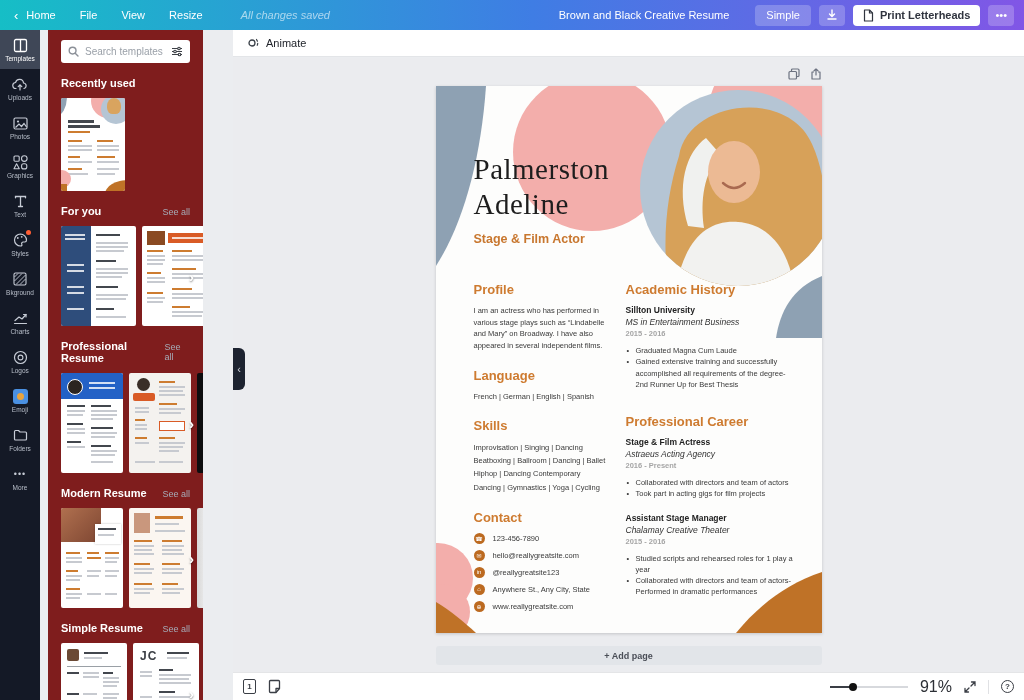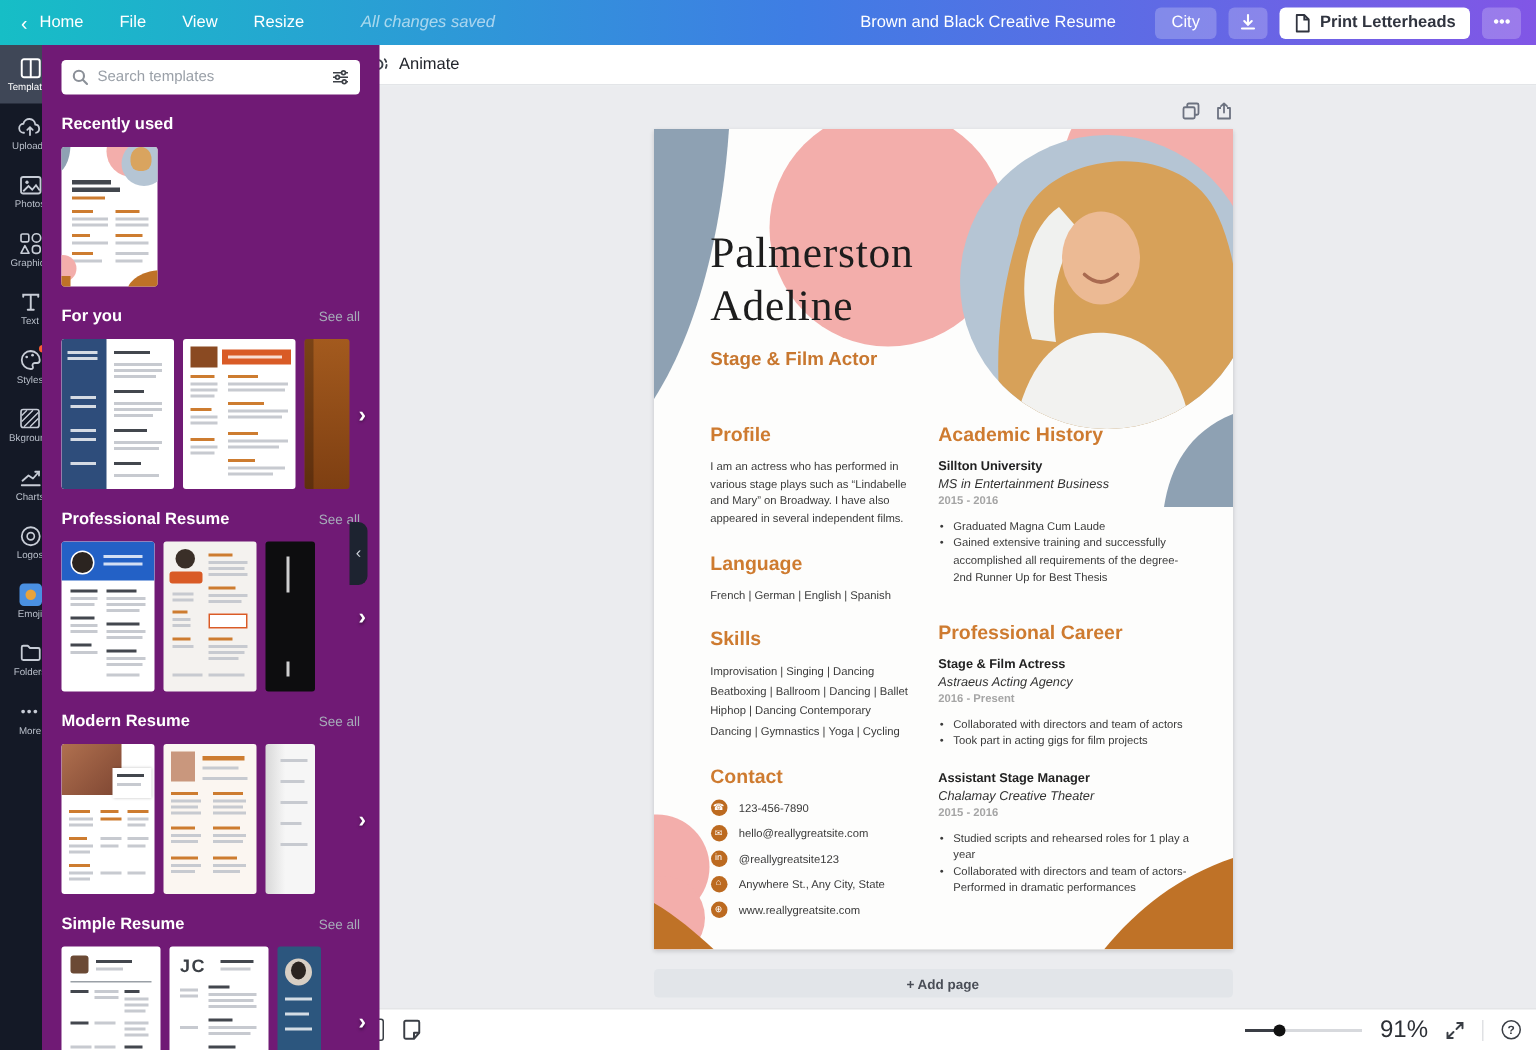--- a/index.html
+++ b/index.html
@@ -29,21 +29,21 @@
     justify-content:center; cursor:pointer; position:relative; }
   .rail-item .ric { height:16px; display:flex; align-items:center; justify-content:center; color:#c7ccd6; }
   .rail-item .rlb { font-size:6.5px; color:#b9bfca; margin-top:2px; }
   .rail-item.active { background:#3f4757; }
   .rail-item.active .rlb { color:#fff; }
   .badge-dot { position:absolute; top:5px; right:9px; width:5px; height:5px; border-radius:50%; background:#ff5d33; }
   .emoji-sq { width:15px; height:15px; background:#4a90e2; border-radius:3px; display:flex; align-items:center; justify-content:center; }
   .emoji-sq i { width:7px; height:7px; background:#e8a33d; border-radius:50%; display:block; }
 
   
-  .panel { position:absolute; top:30px; left:28px; width:225px; bottom:0; background:#701a75;
+  .panel { position:absolute; top:30px; left:48px; width:155px; bottom:0; background:#7f1d1d;
     overflow:hidden; z-index:20; padding:10px 13px 0 13px; }
   .search-box { background:#fff; border-radius:3px; height:23px; display:flex; align-items:center; padding:0 7px; }
   .search-box input { border:none; outline:none; flex:1; font-size:10px; font-family:inherit; color:#333; min-width:0; margin-left:6px;}
   .search-box input::placeholder { color:#9aa0a8; }
   .sec-head { display:flex; align-items:baseline; justify-content:space-between; margin-top:14px; margin-bottom:9px; }
   .sec-title { color:#fff; font-size:11px; font-weight:bold; }
   .sec-seeall { color:#a6acb8; font-size:9px; cursor:pointer; }
   .thumb-row { display:flex; gap:6px; position:relative; }
   .row-chev { position:absolute; right:-4px; top:42%; color:#fff; font-size:15px; font-weight:bold;
     text-shadow:0 1px 2px rgba(0,0,0,0.5); cursor:pointer; z-index:5;}
@@ -117,21 +117,21 @@
   <div class="topbar-left">
     <span class="tb-back">‹</span>
     <span class="tb-menu">Home</span>
     <span class="tb-menu">File</span>
     <span class="tb-menu">View</span>
     <span class="tb-menu">Resize</span>
     <span class="tb-saved">All changes saved</span>
   </div>
   <div class="topbar-right">
     <span class="tb-doctitle">Brown and Black Creative Resume</span>
-    <button class="tb-btn">City</button>
+    <button class="tb-btn">Simple</button>
     <button class="tb-btn icon-only">
       <span>
         <svg width="12" height="12" viewBox="0 0 12 12">
             <path d="M6 1v6M3.5 5L6 7.5 8.5 5M2 10h8" stroke="#fff" stroke-width="1.4" fill="none" stroke-linecap="round"></path>
           </svg>
       </span>
     </button>
     <button class="tb-btn white">
       <span class="btn-ic">
         <svg width="11" height="13" viewBox="0 0 11 13">

